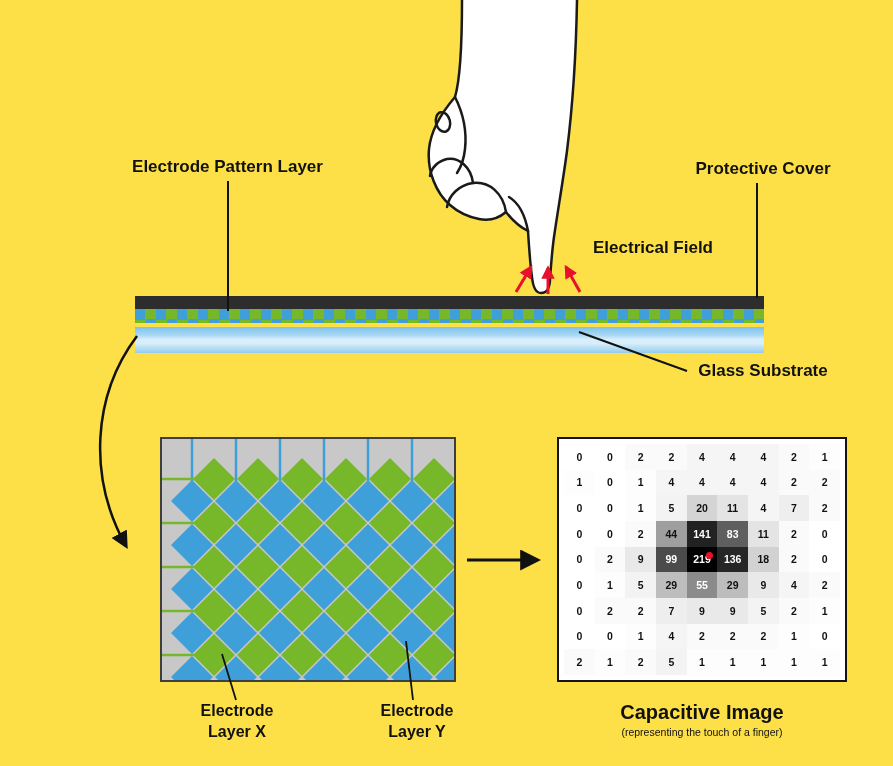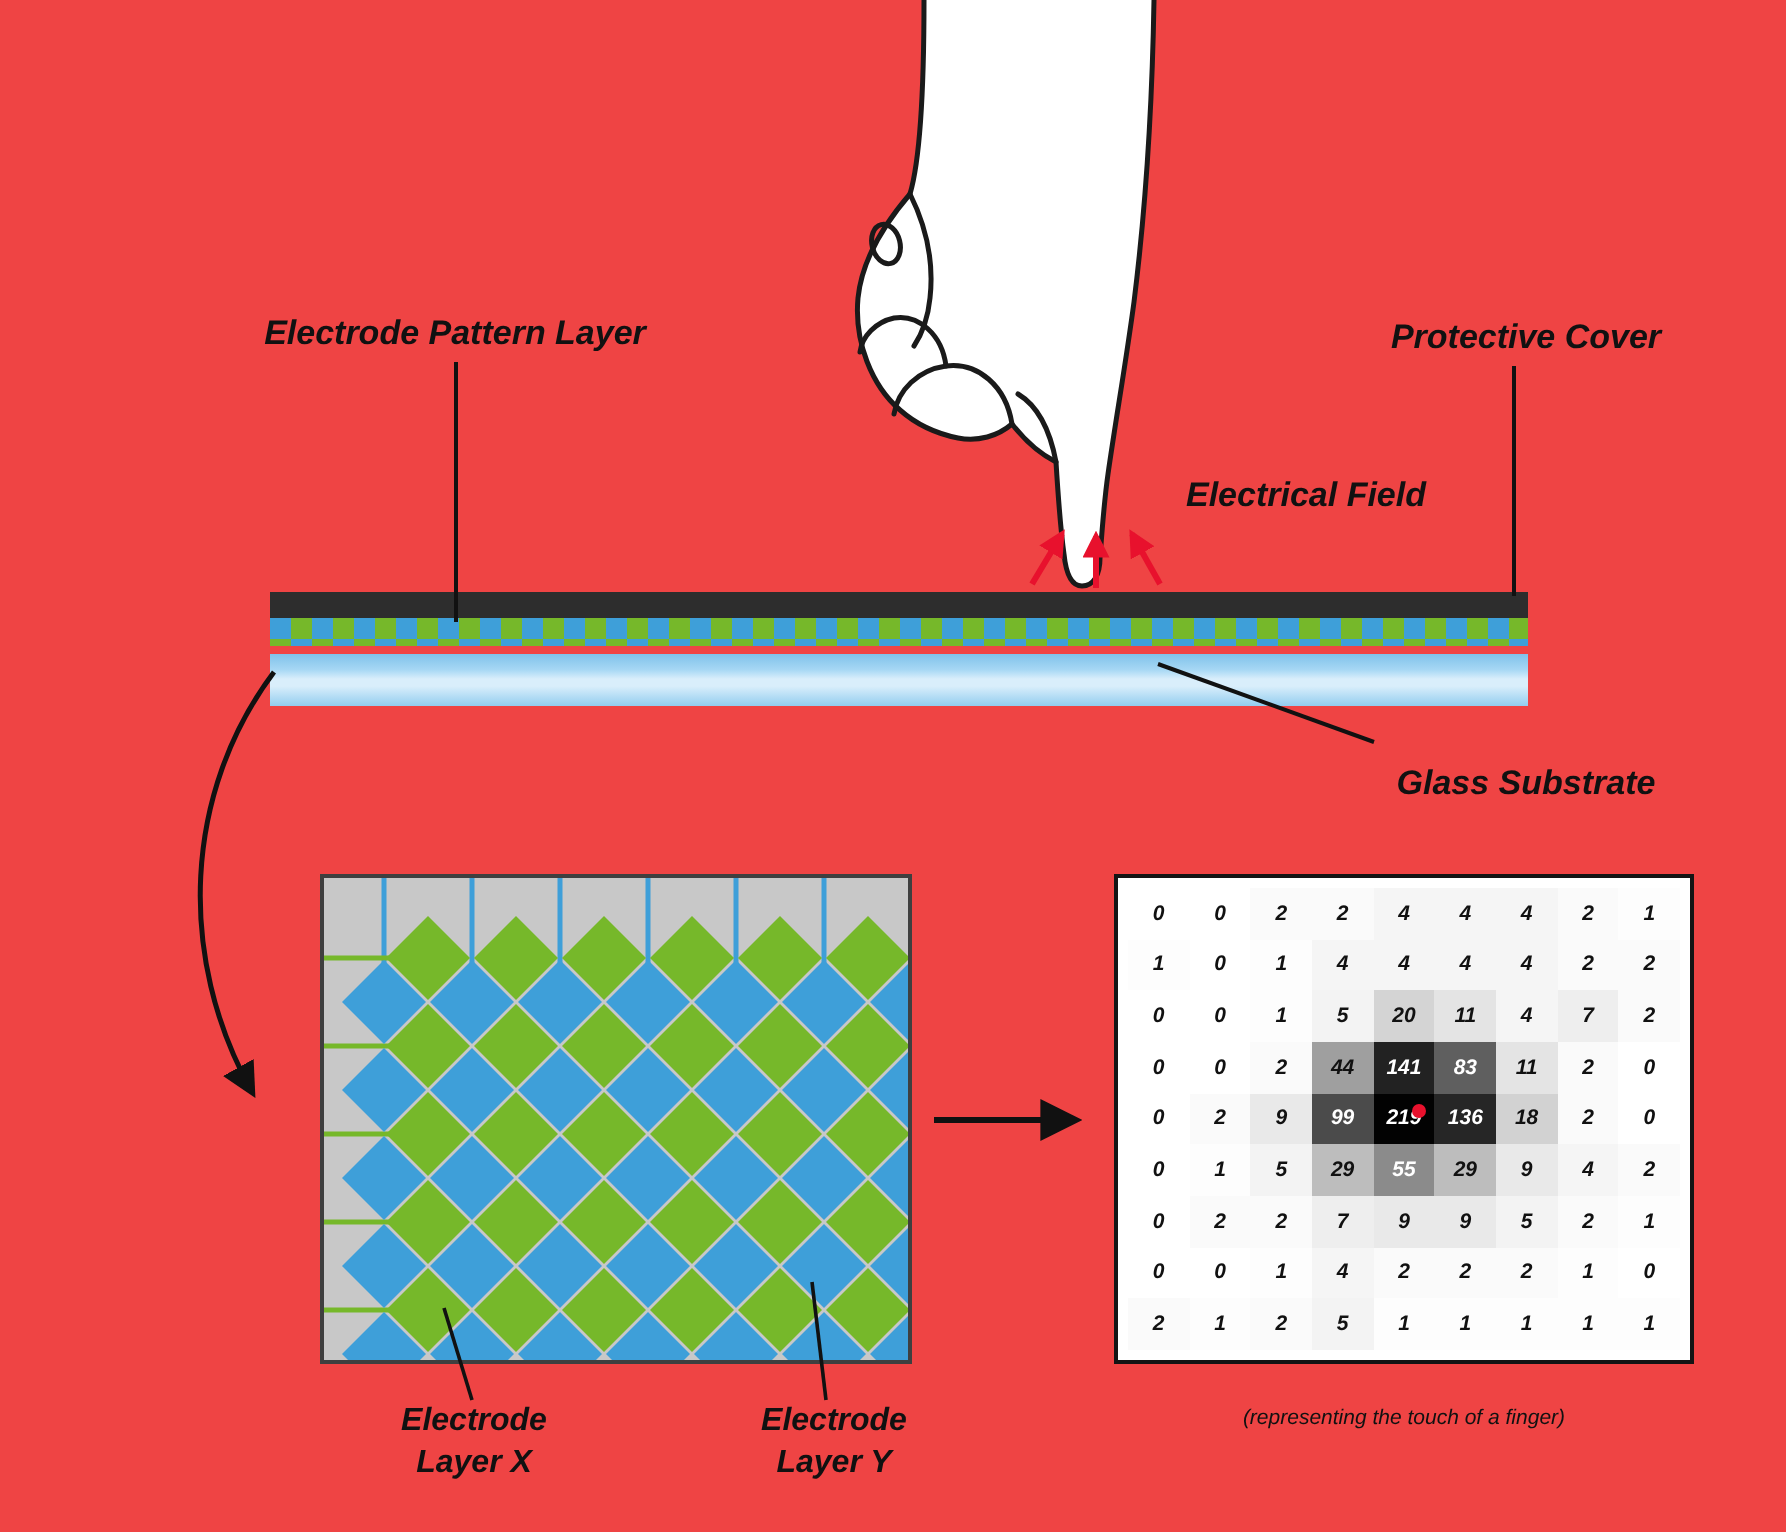--- a/index.html
+++ b/index.html
@@ -1,17 +1,17 @@
 <!DOCTYPE html>
 <html><head>
 <meta charset="utf-8">
 <style>
   html,body{margin:0;padding:0;background:#fff;}
-  .canvas{position:relative;width:893px;height:766px;background:#ef4444;overflow:hidden;
-          font-family:"Liberation Sans",sans-serif;color:#111;font-style:italic;}
+  .canvas{position:relative;width:893px;height:766px;background:#fde047;overflow:hidden;
+          font-family:"Liberation Sans",sans-serif;color:#111;}
   .lbl{position:absolute;font-weight:bold;font-size:17px;color:#111;text-align:center;line-height:1.15;}
   .lbl-2line{font-size:16px;line-height:1.3;}
   
   .layer{position:absolute;left:135px;width:629px;}
   .cover{top:296px;height:13px;}
   .electrodes{top:309px;height:14px;}
   .glass{top:327px;height:26px;}
   
   .pattern-panel{position:absolute;left:160px;top:437px;width:296px;height:245px;
                  border:2px solid #3f3f3f;box-sizing:border-box;}
@@ -43,21 +43,21 @@
       <path d="M 73 183 C 71 167 59 157 47 159 C 38 161 31 168 30 176"></path>
       <path d="M 55 97 C 63 113 67 131 65 149 C 64 159 61 167 57 173"></path>
       <path d="M 128 231 C 125 215 119 203 109 197"></path>
       <ellipse cx="43" cy="122" rx="7" ry="10" transform="rotate(-14 43 122)"></ellipse>
     </g>
   </svg>
 
   <div class="lbl" style="left:100px;top:157px;width:255px;">Electrode Pattern Layer</div>
   <div class="lbl" style="left:668px;top:159px;width:190px;">Protective Cover</div>
   <div class="lbl" style="left:588px;top:238px;width:130px;">Electrical Field</div>
-  <div class="lbl" style="left:668px;top:382px;width:190px;">Glass Substrate</div>
+  <div class="lbl" style="left:668px;top:361px;width:190px;">Glass Substrate</div>
 
   <div class="layer cover" style="background: rgb(45, 45, 45);"></div>
   <div class="layer electrodes" style="background: repeating-conic-gradient(rgb(118, 184, 42) 0%, rgb(118, 184, 42) 25%, rgb(62, 159, 217) 0%, rgb(62, 159, 217) 50%) 0% 0% / 21px 21px;"></div>
   <div class="layer glass" style="background: linear-gradient(rgb(127, 194, 234) 0%, rgb(166, 215, 244) 30%, rgb(217, 238, 251) 48%, rgb(217, 238, 251) 62%, rgb(147, 205, 239) 100%);"></div>
 
   <div class="pattern-panel" style="background: rgb(200, 200, 200);">
     <svg style="left:0;top:0;" width="292" height="241" viewBox="0 0 292 241">
         <line x1="30" y1="0" x2="30" y2="44" stroke="#3E9FD9" stroke-width="2.5"></line>
         <line x1="74" y1="0" x2="74" y2="44" stroke="#3E9FD9" stroke-width="2.5"></line>
         <line x1="118" y1="0" x2="118" y2="44" stroke="#3E9FD9" stroke-width="2.5"></line>
@@ -224,20 +224,21 @@
 
   <div class="lbl lbl-2line" style="left:172px;top:701px;width:130px;">
     <div>Electrode</div>
     <div>Layer X</div>
   </div>
   <div class="lbl lbl-2line" style="left:352px;top:701px;width:130px;">
     <div>Electrode</div>
     <div>Layer Y</div>
   </div>
   <div class="caption">
+    <div class="title">Capacitive Image</div>
     <div class="sub">(representing the touch of a finger)</div>
   </div>
 
   <svg class="overlay" width="893" height="766" viewBox="0 0 893 766">
     <defs>
       <marker id="ah-black" viewBox="0 0 10 10" refX="8" refY="5" markerWidth="7" markerHeight="7" orient="auto">
         <path d="M0,0 L10,5 L0,10 z" fill="#111"></path>
       </marker>
       <marker id="ah-red" viewBox="0 0 10 10" refX="8" refY="5" markerWidth="4.5" markerHeight="4.5" orient="auto">
         <path id="ah-red-path" d="M0,0 L10,5 L0,10 z" fill="#E8112D"></path>

